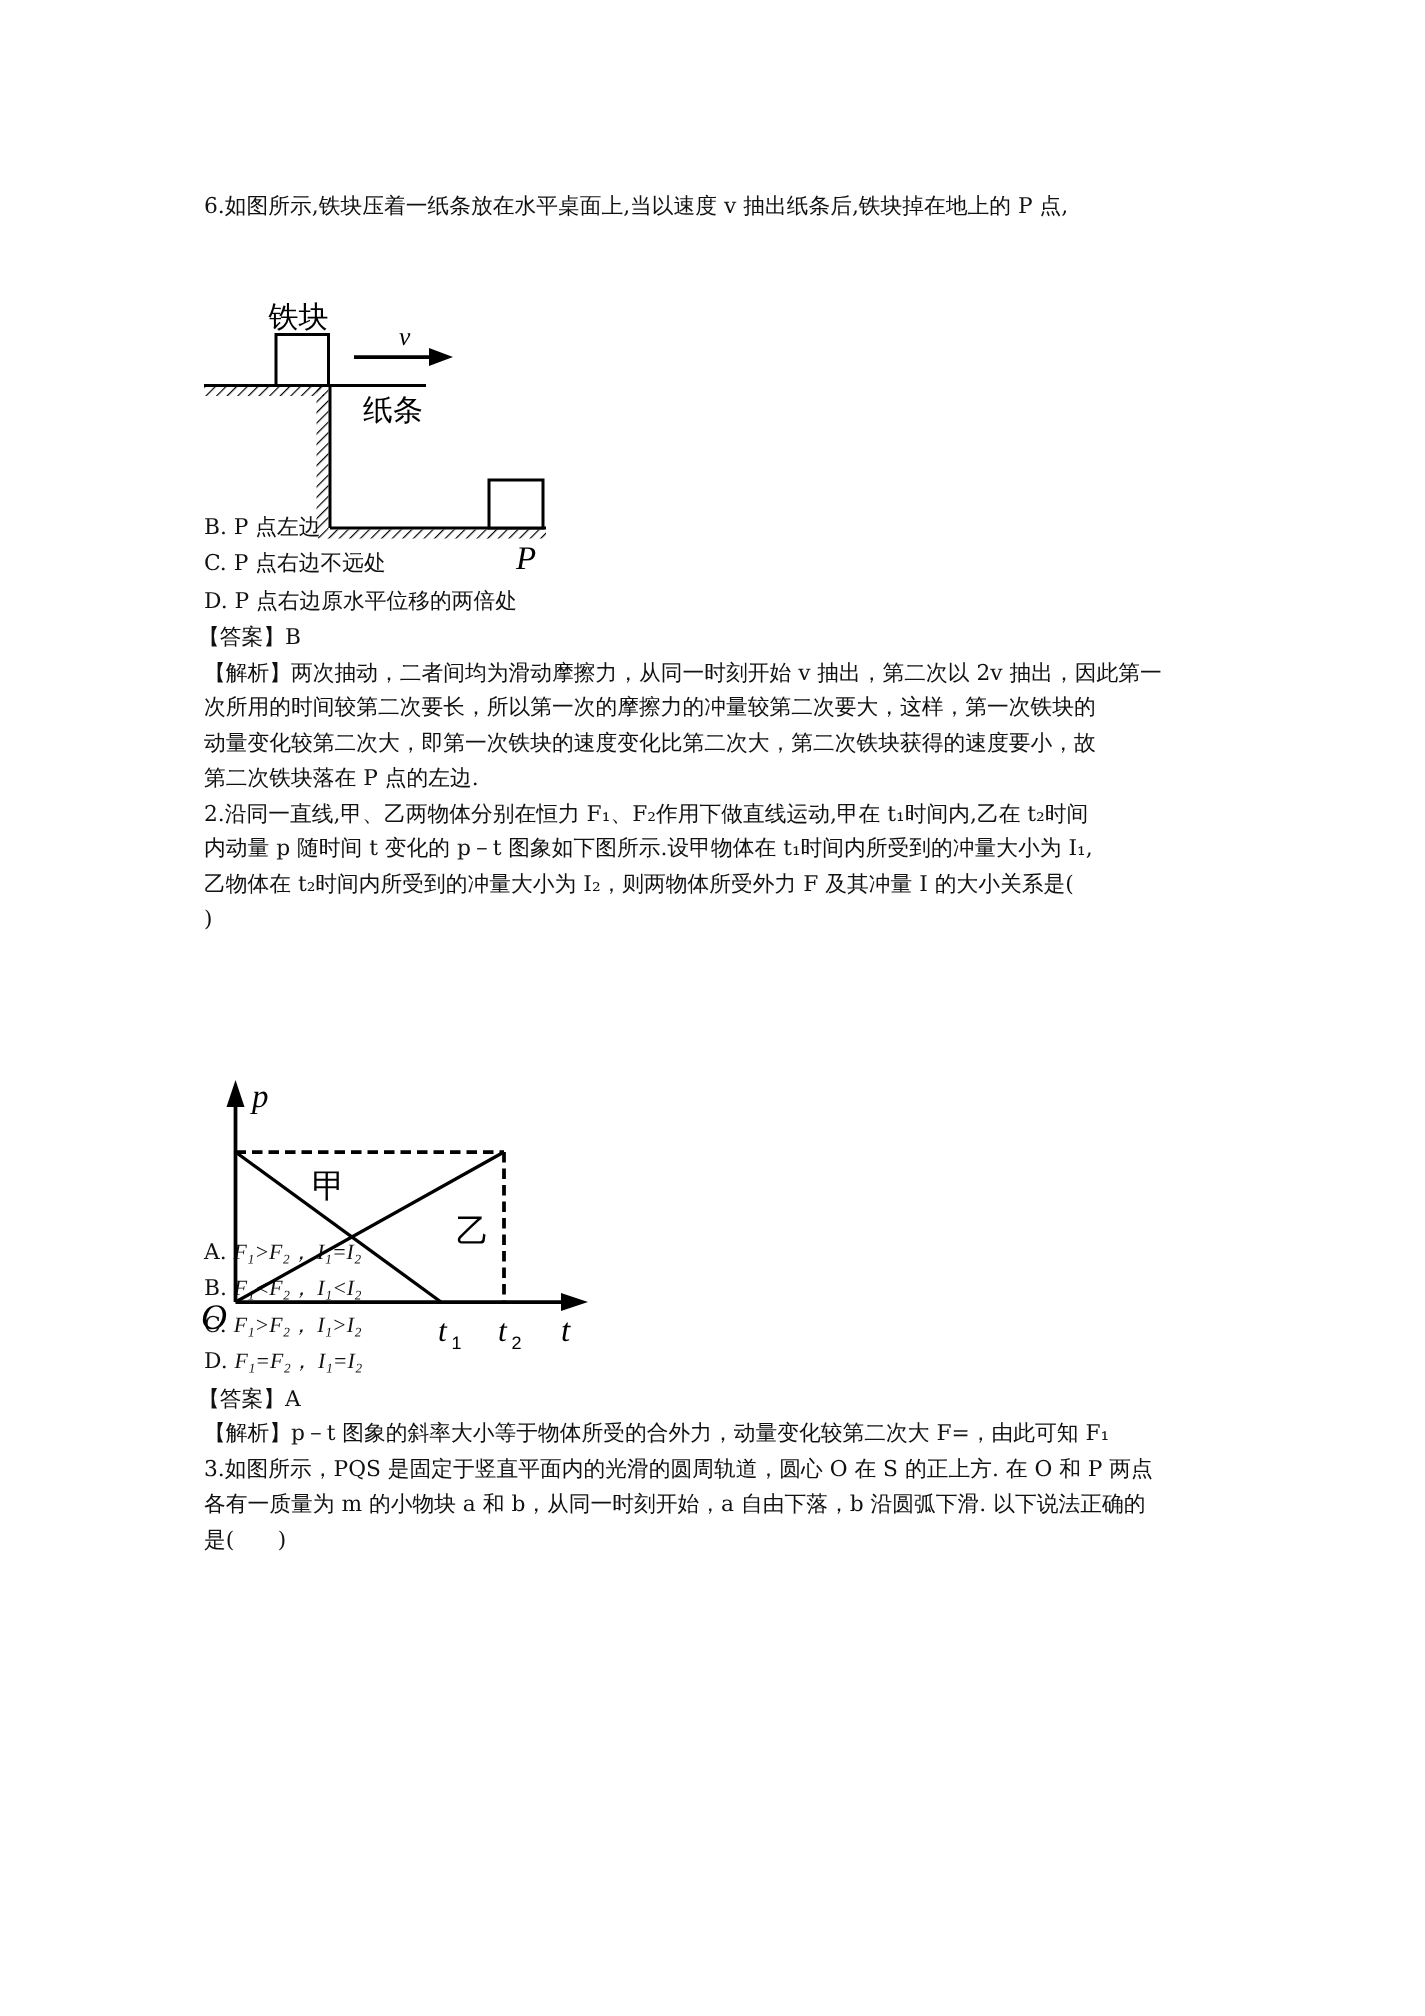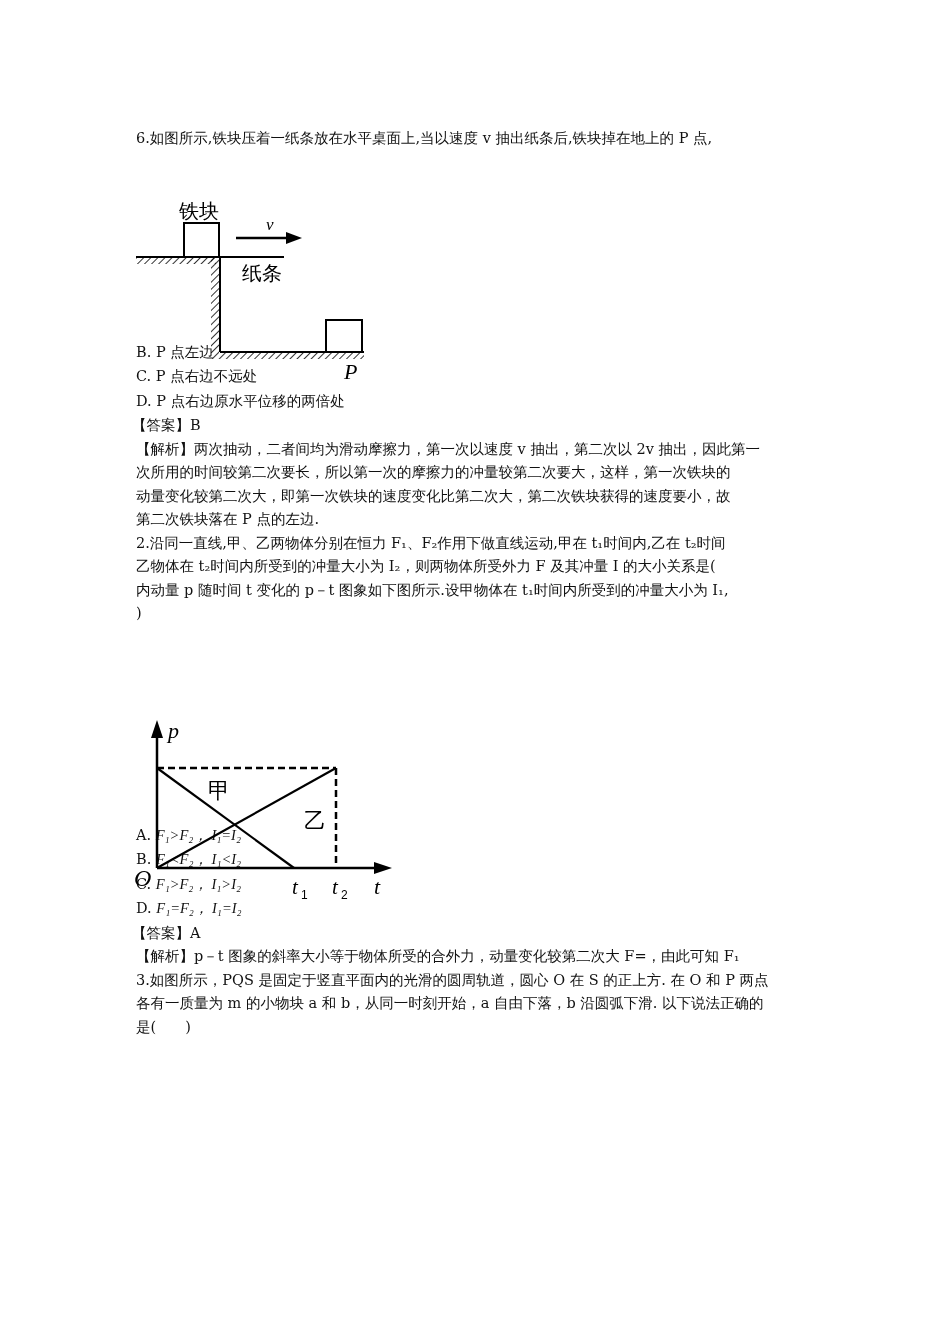--- a/index.html
+++ b/index.html
@@ -19,28 +19,28 @@
 <div class="page">
 
   <div class="line">6.如图所示,铁块压着一纸条放在水平桌面上,当以速度 v 抽出纸条后,铁块掉在地上的 P 点,</div>
 
   <div style="height:190px"></div>
 
   <div class="opt line"><span>B.</span> <span>P 点左边</span></div>
   <div class="opt line"><span>C.</span> <span>P 点右边不远处</span></div>
   <div class="opt line"><span>D.</span> <span>P 点右边原水平位移的两倍处</span></div>
   <div class="line ans">【答案】B</div>
-  <div class="line"><span>【解析】</span><span>两次抽动，二者间均为滑动摩擦力，第一次以速度 v 抽出，第二次以 2v 抽出，因此第一</span></div>
+  <div class="line"><span>【解析】</span><span>两次抽动，二者间均为滑动摩擦力，从同一时刻开始 v 抽出，第二次以 2v 抽出，因此第一</span></div>
   <div class="line">次所用的时间较第二次要长，所以第一次的摩擦力的冲量较第二次要大，这样，第一次铁块的</div>
   <div class="line">动量变化较第二次大，即第一次铁块的速度变化比第二次大，第二次铁块获得的速度要小，故</div>
   <div class="line">第二次铁块落在 P 点的左边.</div>
 
   <div class="line">2.沿同一直线,甲、乙两物体分别在恒力 F₁、F₂作用下做直线运动,甲在 t₁时间内,乙在 t₂时间</div>
+  <div class="line">内动量 p 随时间 t 变化的 p－t 图象如下图所示.设甲物体在 t₁时间内所受到的冲量大小为 I₁,</div>
   <div class="line">乙物体在 t₂时间内所受到的冲量大小为 I₂，则两物体所受外力 F 及其冲量 I 的大小关系是(</div>
-  <div class="line">内动量 p 随时间 t 变化的 p－t 图象如下图所示.设甲物体在 t₁时间内所受到的冲量大小为 I₁,</div>
   <div class="line">)</div>
 
   <div style="height:198px"></div>
 
   <div class="opt line"><span>A.</span> <span class="it">F₁&gt;F₂， I₁=I₂</span></div>
   <div class="opt line"><span>B.</span> <span class="it">F₁&lt;F₂， I₁&lt;I₂</span></div>
   <div class="opt line"><span>C.</span> <span class="it">F₁&gt;F₂， I₁&gt;I₂</span></div>
   <div class="opt line"><span>D.</span> <span class="it">F₁=F₂， I₁=I₂</span></div>
   <div class="line ans">【答案】A</div>
   <div class="line"><span>【解析】</span><span>p－t 图象的斜率大小等于物体所受的合外力，动量变化较第二次大 F=，由此可知 F₁</span></div>

